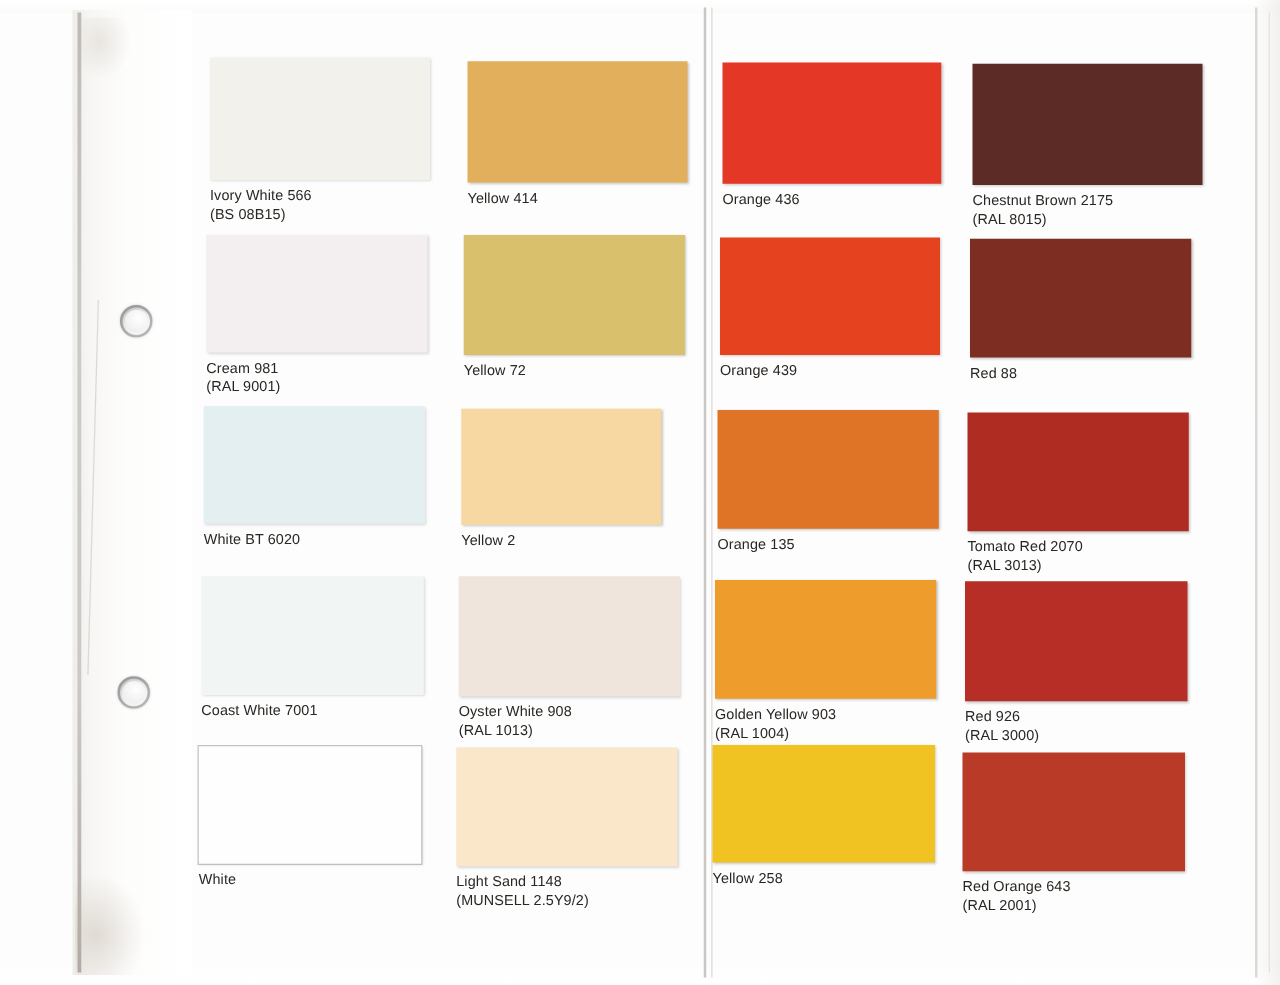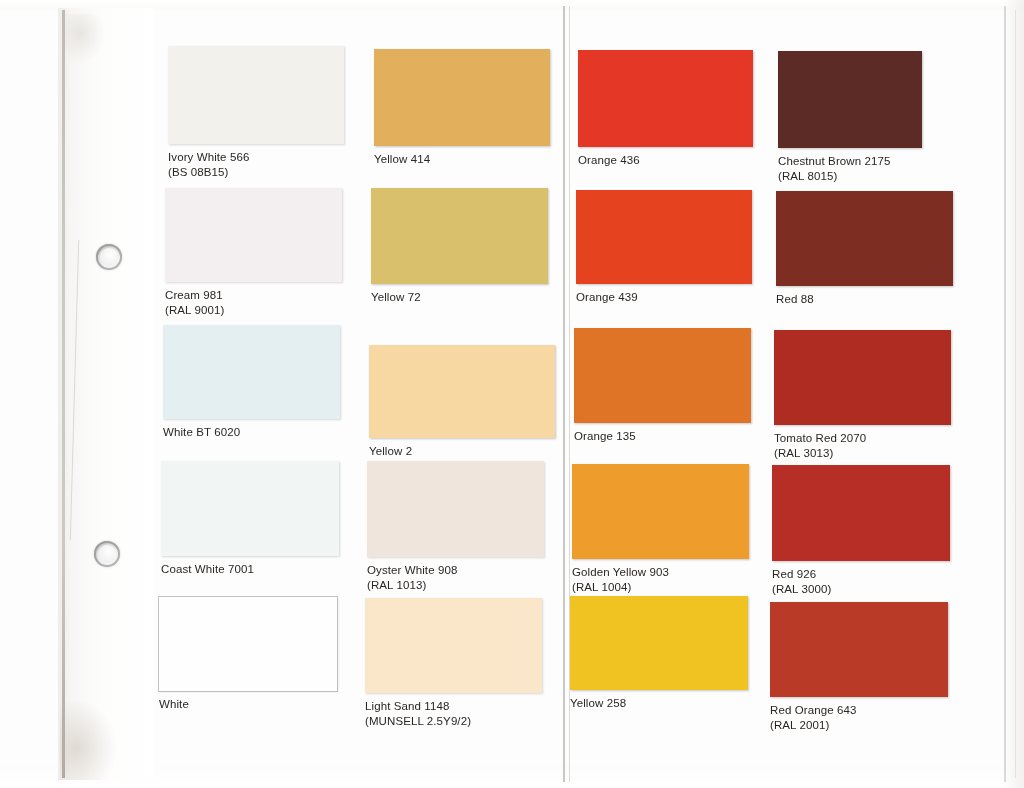--- a/index.html
+++ b/index.html
@@ -217,21 +217,21 @@
       <div class="caption"><span>White</span></div>
     </div>
     <div class="cell" style="left: 374px; top: 49px; width: 176px;">
       <div class="chip" title="Yellow 414" style="background: rgb(226, 176, 92); height: 97px;"></div>
       <div class="caption"><span>Yellow 414</span></div>
     </div>
     <div class="cell" style="left: 371px; top: 188px; width: 177px;">
       <div class="chip" title="Yellow 72" style="background: rgb(217, 192, 108); height: 96px;"></div>
       <div class="caption"><span>Yellow 72</span></div>
     </div>
-    <div class="cell" style="left: 369px; top: 345px; width: 186px;">
+    <div class="cell" style="left: 369px; top: 327px; width: 160px;">
       <div class="chip" title="Yellow 2" style="background: rgb(247, 216, 162); height: 93px;"></div>
       <div class="caption"><span>Yellow 2</span></div>
     </div>
     <div class="cell" style="left: 367px; top: 461px; width: 177px;">
       <div class="chip pale" title="Oyster White 908" style="background: rgb(239, 229, 220); height: 96px;"></div>
       <div class="caption"><span>Oyster White 908</span><span class="sub">(RAL 1013)</span></div>
     </div>
     <div class="cell" style="left: 365px; top: 598px; width: 177px;">
       <div class="chip pale" title="Light Sand 1148" style="background: rgb(250, 230, 201); height: 95px;"></div>
       <div class="caption"><span>Light Sand 1148</span><span class="sub">(MUNSELL 2.5Y9/2)</span></div>
@@ -249,21 +249,21 @@
       <div class="caption"><span>Orange 135</span></div>
     </div>
     <div class="cell" style="left: 572px; top: 464px; width: 177px;">
       <div class="chip" title="Golden Yellow 903" style="background: rgb(238, 156, 44); height: 95px;"></div>
       <div class="caption"><span>Golden Yellow 903</span><span class="sub">(RAL 1004)</span></div>
     </div>
     <div class="cell" style="left: 570px; top: 596px; width: 178px;">
       <div class="chip" title="Yellow 258" style="background: rgb(240, 194, 34); height: 94px;"></div>
       <div class="caption"><span>Yellow 258</span></div>
     </div>
-    <div class="cell" style="left: 778px; top: 51px; width: 144px;">
+    <div class="cell" style="left: 778px; top: 51px; width: 184px;">
       <div class="chip" title="Chestnut Brown 2175" style="background: rgb(92, 43, 38); height: 97px;"></div>
       <div class="caption"><span>Chestnut Brown 2175</span><span class="sub">(RAL 8015)</span></div>
     </div>
     <div class="cell" style="left: 776px; top: 191px; width: 177px;">
       <div class="chip" title="Red 49" style="background: rgb(126, 45, 34); height: 95px;"></div>
       <div class="caption"><span>Red 88</span></div>
     </div>
     <div class="cell" style="left: 774px; top: 330px; width: 177px;">
       <div class="chip" title="Tomato Red 2079" style="background: rgb(175, 44, 34); height: 95px;"></div>
       <div class="caption"><span>Tomato Red 2070</span><span class="sub">(RAL 3013)</span></div>

